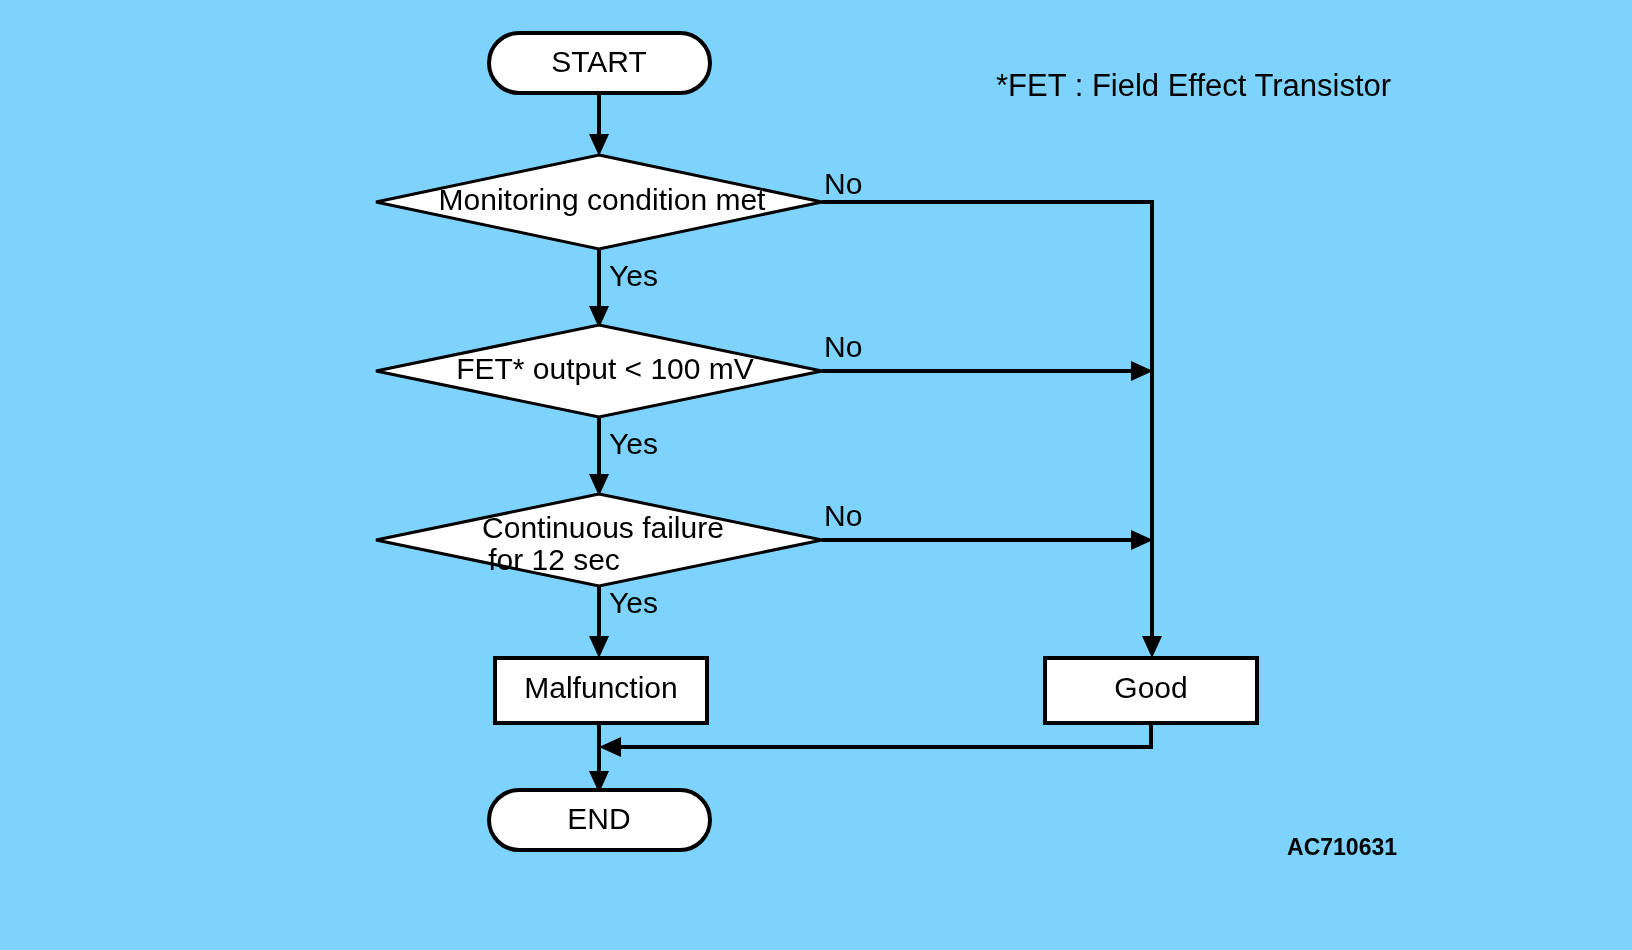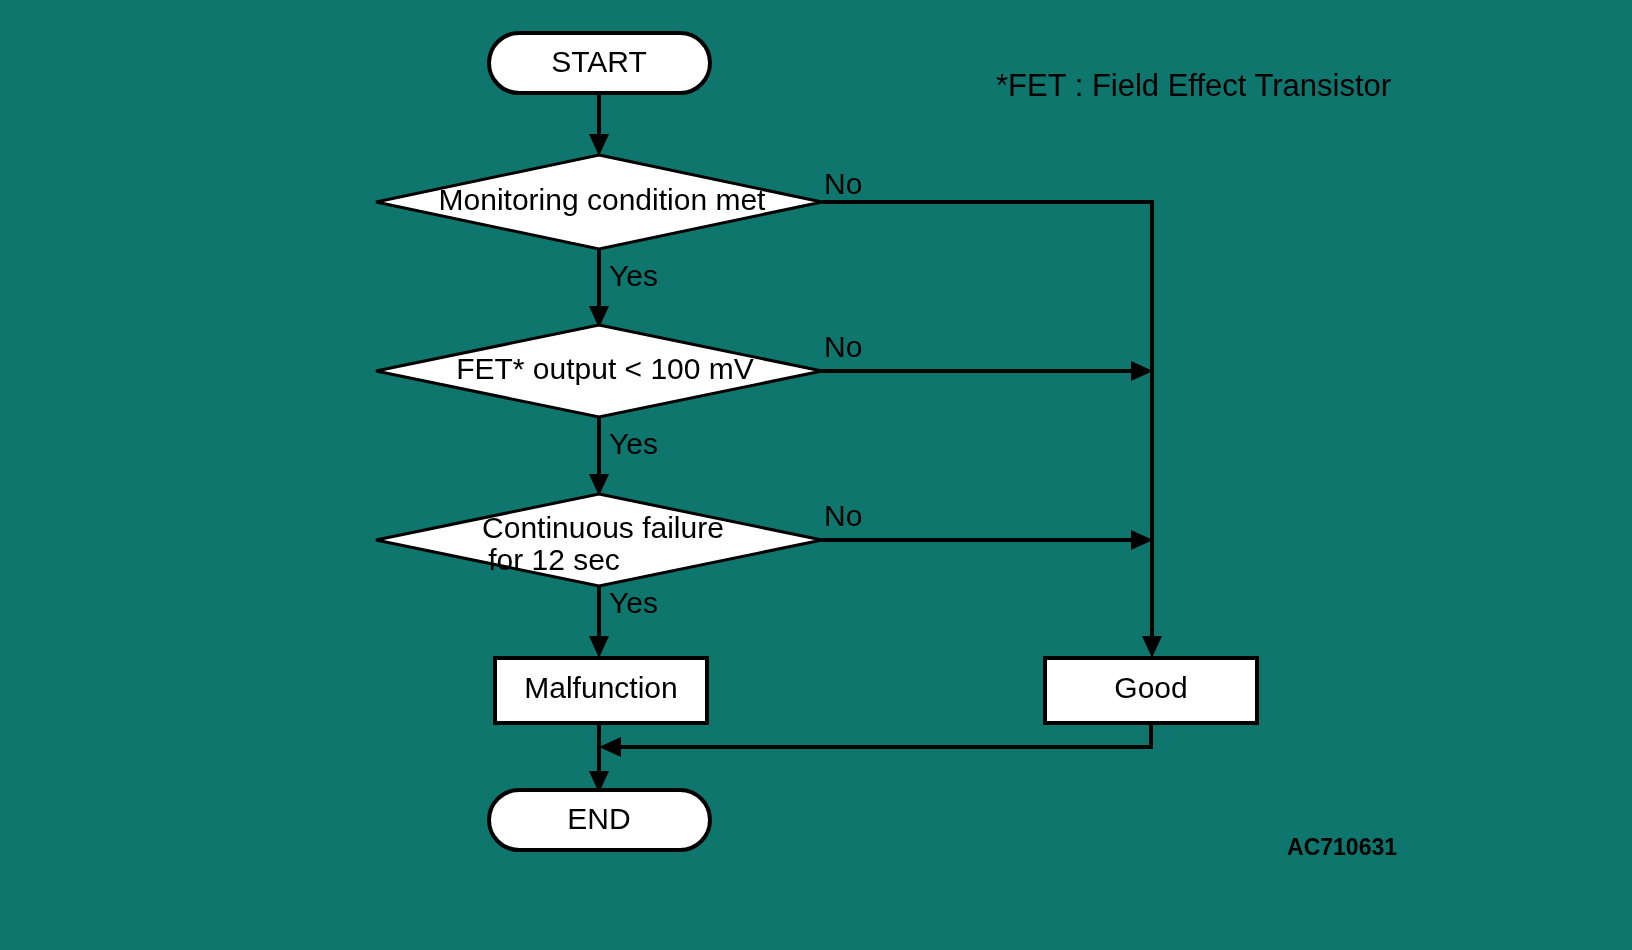--- a/index.html
+++ b/index.html
@@ -9,21 +9,21 @@
     background: #ffffff;
   }
   body {
     font-family: "Liberation Sans", sans-serif;
     color: #000000;
   }
   #canvas {
     position: relative;
     width: 1632px;
     height: 950px;
-    background: #0f766e;
+    background: #7dd3fc;
     overflow: hidden;
   }
   #flow-svg {
     position: absolute;
     left: 0;
     top: 0;
     width: 1632px;
     height: 950px;
   }
   .node-text {

